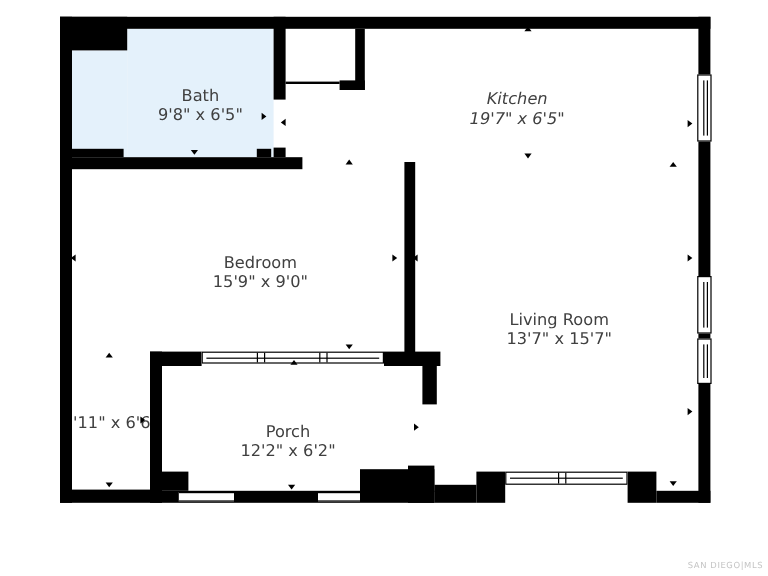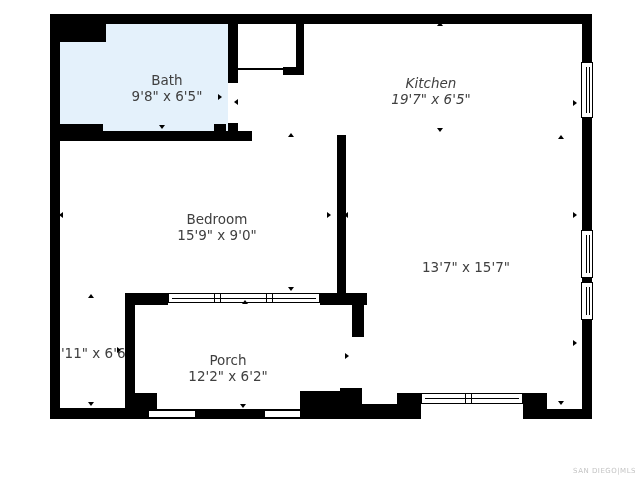--- a/index.html
+++ b/index.html
@@ -93,26 +93,27 @@
   </div>
   <div class="room-label" style="left:431px;top:75px;font-style:italic;">
     <div>Kitchen</div>
     <div>19'7" x 6'5"</div>
   </div>
   <div class="room-label" style="left:197px;top:211px;margin-left:20px;">
     <div>Bedroom</div>
     <div>15'9" x 9'0"</div>
   </div>
   <div class="room-label" style="left:466px;top:259px;">
+    <div>Living Room</div>
     <div>13'7" x 15'7"</div>
   </div>
   <div class="room-label" style="left:92px;top:345px;">
     <div>3'11" x 6'6"</div>
   </div>
-  <div class="room-label" style="left:228px;top:352px;">
+  <div class="room-label" style="left:240px;top:352px;">
     <div>Porch</div>
     <div>12'2" x 6'2"</div>
   </div>
 
   <div class="arr a-up" style="left:159px;top:19px;"></div>
   <div class="arr a-up" style="left:437px;top:22px;"></div>
   <div class="arr a-up" style="left:288px;top:133px;"></div>
   <div class="arr a-up" style="left:558px;top:135px;"></div>
   <div class="arr a-up" style="left:88px;top:294px;"></div>
   <div class="arr a-up" style="left:242px;top:300px;"></div>

